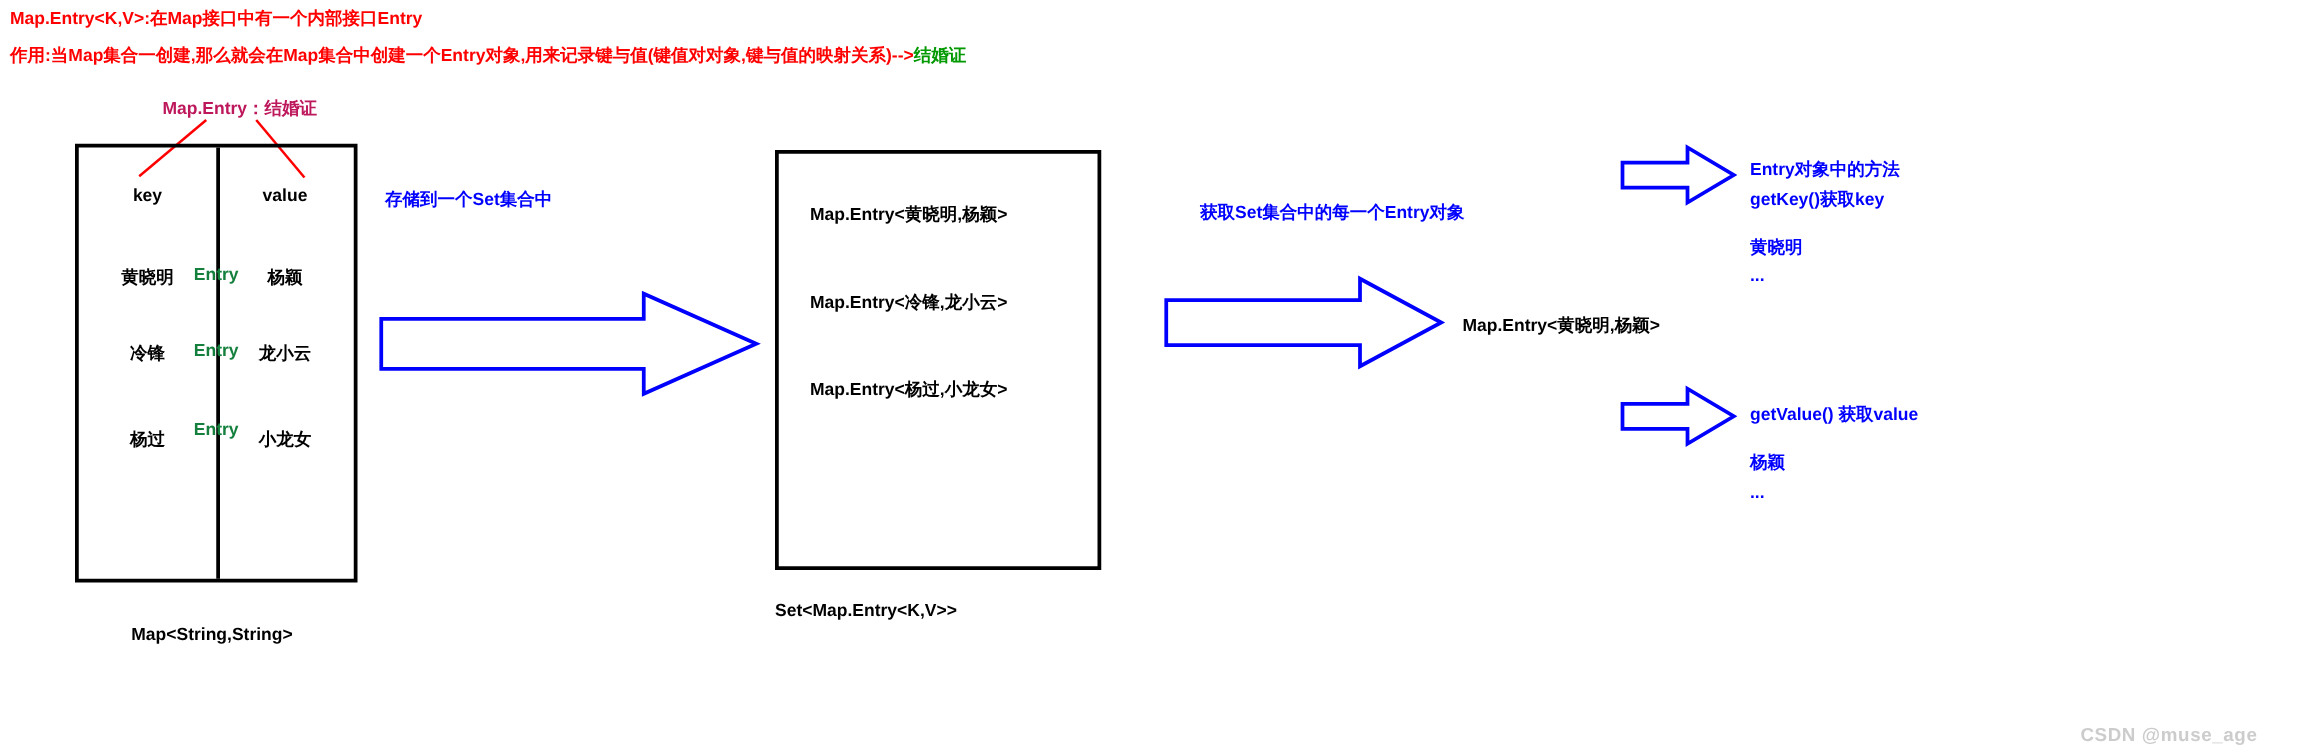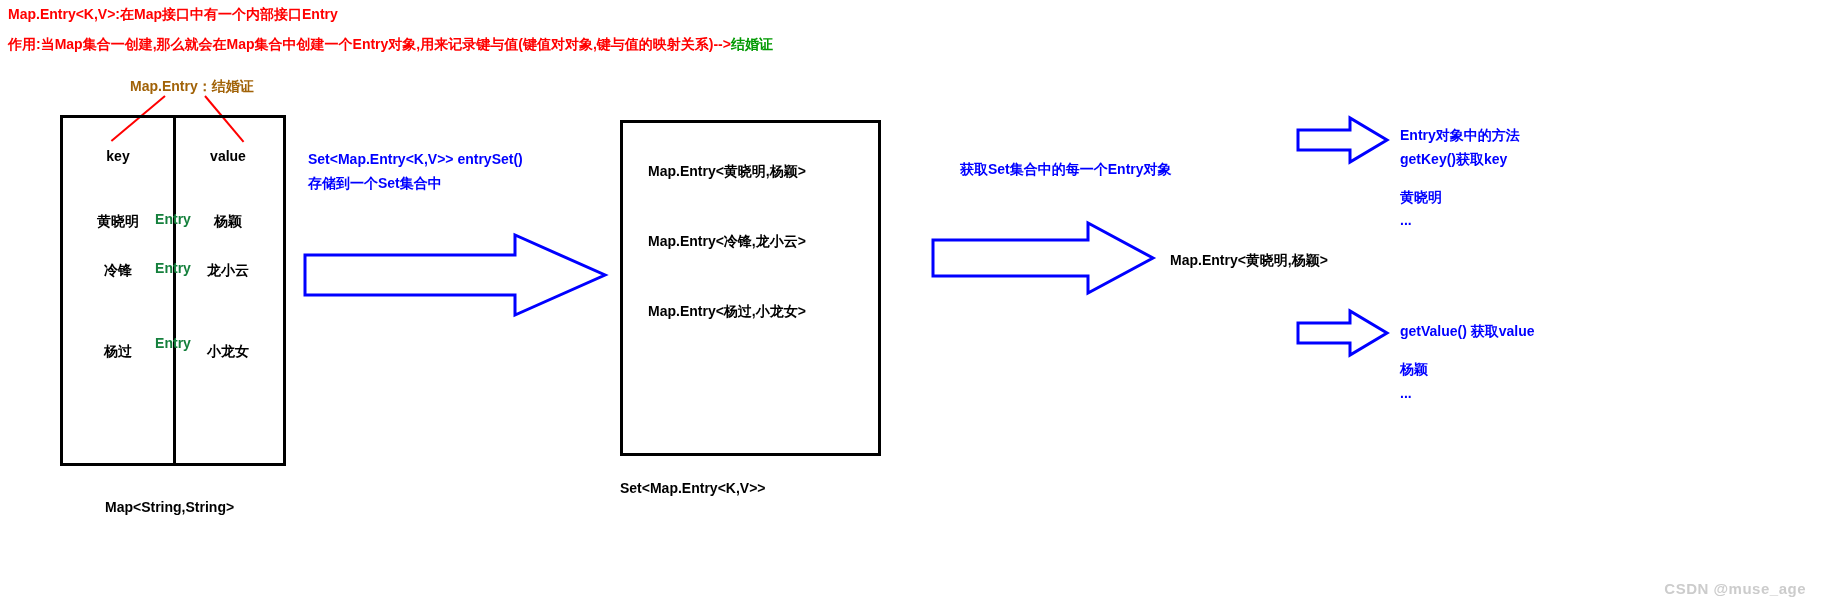--- a/index.html
+++ b/index.html
@@ -12,21 +12,21 @@
     font-weight: bold;
     font-size: 14px;
     color: #000;
     position: relative;
     overflow: hidden;
   }
   .abs { position: absolute; }
   .red { color: #ff0000; }
   .blue { color: #0000ff; }
   .green { color: #009900; }
-  .black { color: #a16207; }
+  .black { color: #be185d; }
 
   
   .map-box {
     border: 3px solid #000;
     width: 220px;
     height: 345px;
     top: 115px;
     left: 60px;
   }
   .map-divider {
@@ -113,36 +113,35 @@
     <div class="cell-left">key</div>
     <div class="cell-right">value</div>
   </div>
 
   <div class="map-row" style="top:95px;">
     <div class="cell-left">黄晓明</div>
     <div class="cell-mid" style="top:-2px;">Entry</div>
     <div class="cell-right">杨颖</div>
   </div>
 
-  <div class="map-row" style="top:144px;">
+  <div class="map-row" style="top:156px;">
     <div class="cell-left">冷锋</div>
     <div class="cell-mid" style="top:-2px;">Entry</div>
     <div class="cell-right">龙小云</div>
   </div>
 
   <div class="map-row" style="top:225px;">
     <div class="cell-left">杨过</div>
     <div class="cell-mid" style="top:-8px;">Entry</div>
     <div class="cell-right">小龙女</div>
   </div>
 </div>
 <div class="abs" style="top:499px;left:105px;">Map&lt;String,String&gt;</div>
 
 <div class="abs blue note" style="top:148px;left:308px;width:300px;">
-  <div>Set&lt;Map.Entry&lt;K,V&gt;&gt; entrySet()</div>
   <div>存储到一个Set集合中</div>
 </div>
 
 <div class="abs arrow" style="top:230px;left:300px;">
   <svg width="310" height="90" viewBox="0 0 310 90">
     <polygon points="5,25 215,25 215,5 305,45 215,85 215,65 5,65" fill="#ffffff" stroke="#0000ff" stroke-width="3"></polygon>
   </svg>
 </div>
 
 <div class="abs set-box">

